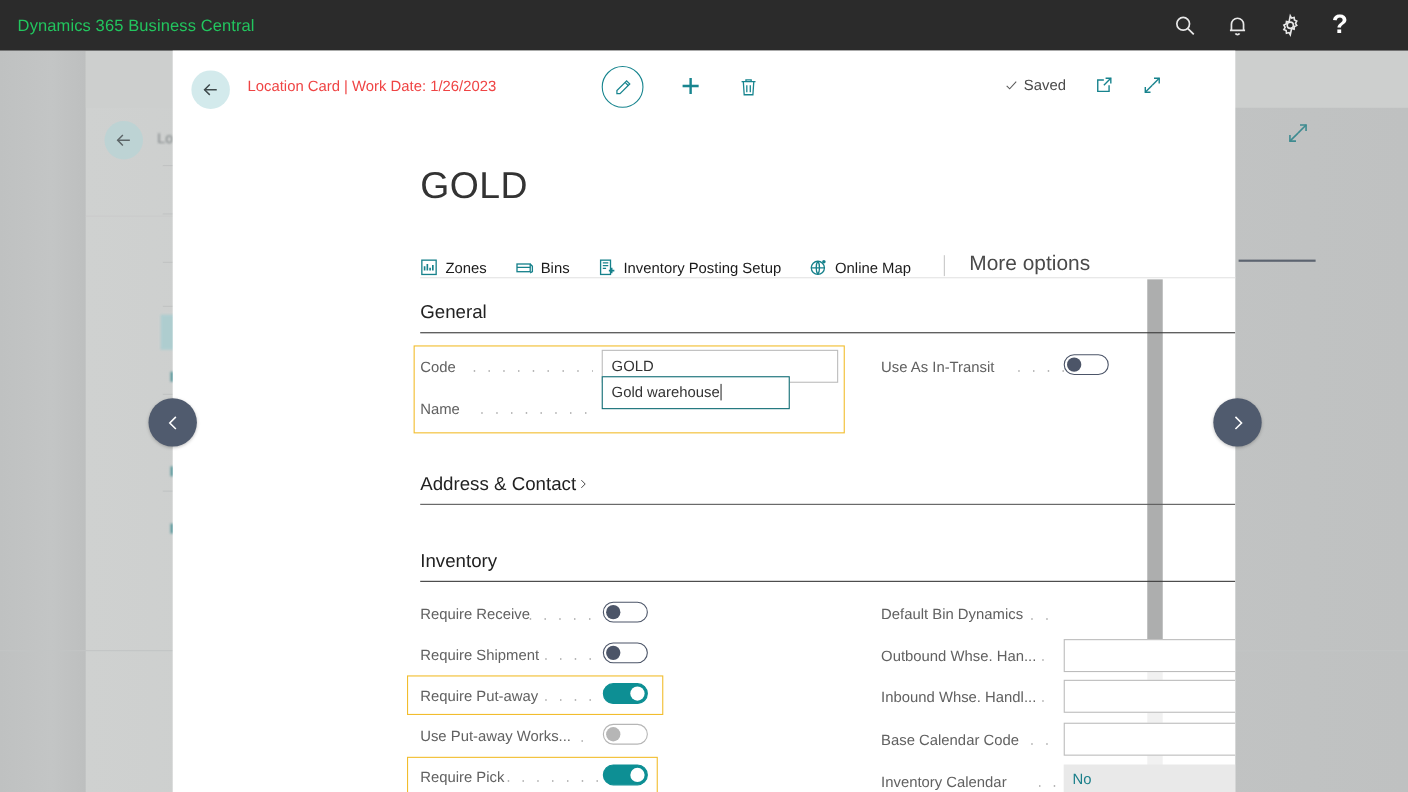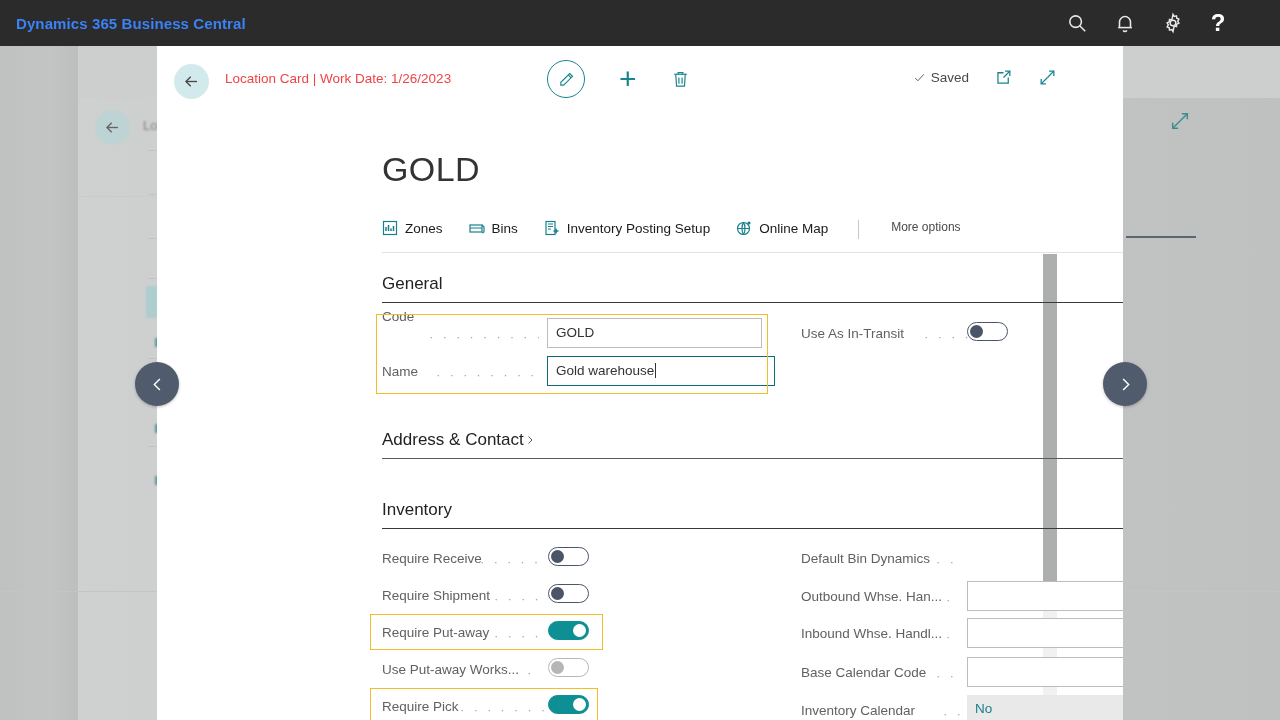--- a/index.html
+++ b/index.html
@@ -11,22 +11,22 @@
     background: #ffffff;
   }
 
   
   .appbar {
     position: absolute; left: 0; top: 0; width: 1280px; height: 46px;
     background: #2b2b2b; color: #ffffff;
     display: flex; align-items: center;
   }
   .appbar-title {
-    font-size: 15px; font-weight: bold; letter-spacing: .1px;
-    margin-left: 16px; color: #3b82f6; white-space: nowrap;
+    font-size: 15px; font-weight: normal; letter-spacing: .1px;
+    margin-left: 16px; color: #22c55e; white-space: nowrap;
   }
   .appbar-icons {
     margin-left: auto; display: flex; align-items: center; gap: 26px;
     margin-right: 54px;
   }
   .appbar-icons .ic { width: 22px; height: 22px; display: block; color: #e8e8e8; }
   .appbar-icons .help {
     font-size: 24px; font-weight: bold; line-height: 22px; color: #ffffff;
     width: 16px; text-align: center;
   }
@@ -147,32 +147,32 @@
   .m-openwin svg, .m-fullscreen svg { width: 19px; height: 19px; display: block; color: #17838d; }
 
   .m-title {
     position: absolute; left: 225px; top: 104px;
     font-size: 34px; font-weight: 300; color: #333333; letter-spacing: .4px;
   }
 
   
   .ribbon {
     position: absolute; left: 225px; top: 174px; width: 800px; height: 31px;
-    display: flex; align-items: flex-start;
+    display: flex; align-items: flex-end;
   }
   .ribbon-item {
     display: flex; align-items: center; gap: 7px;
     font-size: 13.5px; color: #1b1b1b; white-space: nowrap;
     margin-right: 26px;
   }
   .ribbon-item .gi { width: 16px; height: 16px; display: block; color: #16818b; }
   .ribbon-sep {
     width: 1px; height: 19px; background: #c7c7c7; margin: 0 22px 0 4px;
   }
-  .ribbon-more { font-size: 12px; color: #4a4a4a; white-space: nowrap; margin-left: 10px; }
+  .ribbon-more { font-size: 19px; color: #4a4a4a; white-space: nowrap; }
   .ribbon-rule {
     position: absolute; left: 225px; top: 206px; width: 799px; height: 1px;
     background: #e3e3e3;
   }
 
   
   .scrollregion {
     position: absolute; left: 0; top: 207px; width: 966px; height: 513px;
     overflow: hidden;
   }
@@ -401,27 +401,27 @@
   <div class="ribbon-rule"></div>
 
   <div class="scrollregion">
 
     <div class="scrolltrack"></div>
     <div class="scrollthumb"></div>
 
     <div class="section-head" style="left:225px; top:21px">General</div>
     <div class="section-rule" style="left:225px; top:49px; width:799px"></div>
 
-    <div class="fld-label" style="left:225px; top:56px">Code</div>
+    <div class="fld-label" style="left:225px; top:73px">Code</div>
     <div class="dots" style="left:272px; top:76px; width:110px">· · · · · · · · · · · · ·</div>
     <div class="inp" style="left:390px; top:65px; width:215px">GOLD</div>
 
     <div class="fld-label" style="left:225px; top:111px">Name</div>
     <div class="dots" style="left:279px; top:114px; width:100px">· · · · · · · · · · ·</div>
-    <div class="inp focused" style="left:390px; top:103px; width:228px"><span>Gold warehouse</span><span class="caret"></span></div>
+    <div class="inp focused" style="left:390px; top:89px; width:171px"><span>Gold warehouse</span><span class="caret"></span></div>
 
     <div class="fld-label" style="left:644px; top:73px">Use As In-Transit</div>
     <div class="dots" style="left:767px; top:76px; width:46px">· · · · · ·</div>
     <div class="toggle off" style="left:810px; top:69px">
         <span class="knob"></span>
       </div>
 
     <div class="hl" style="left:219px; top:61px; width:392px; height:80px"></div>
 
     <div class="section-head" style="left:225px; top:177px">

